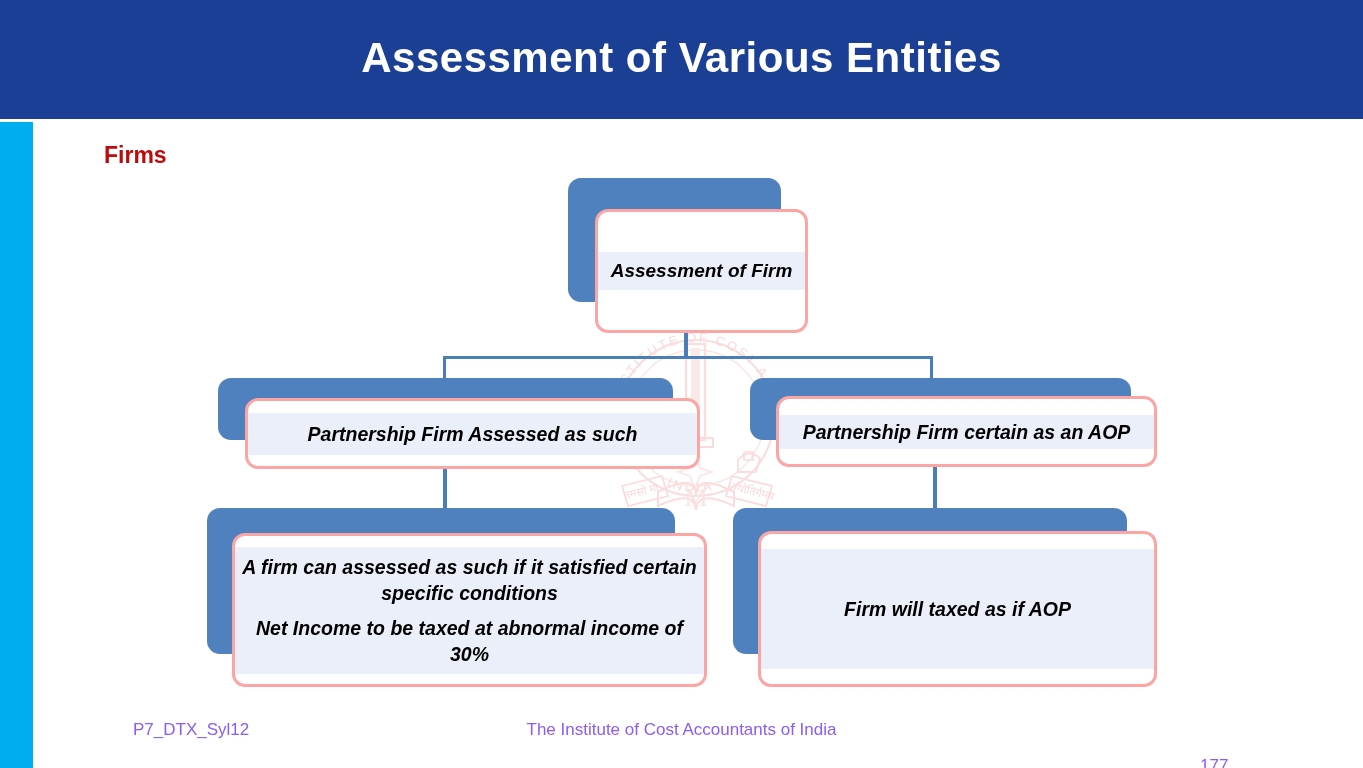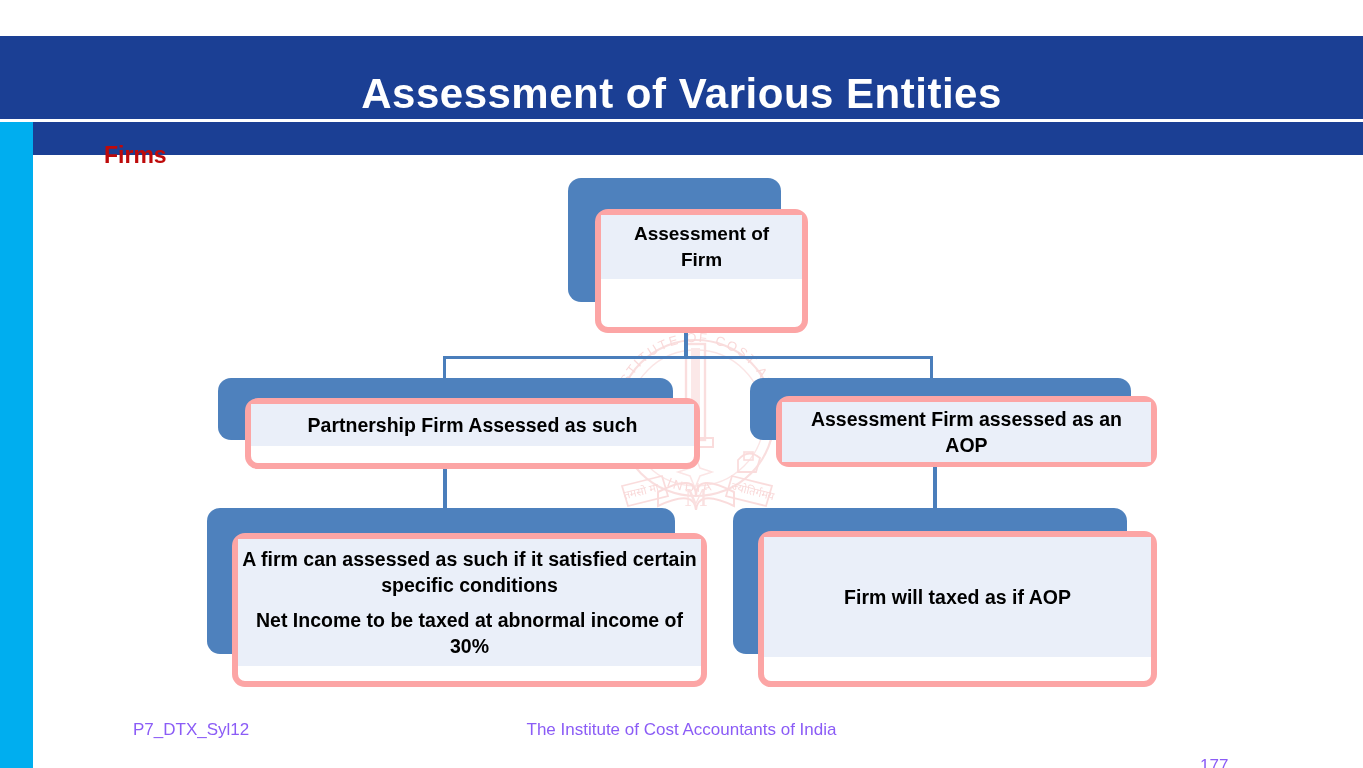--- a/index.html
+++ b/index.html
@@ -9,21 +9,20 @@
     font-family:"Liberation Sans", sans-serif;
     overflow:hidden;
     position:relative;
   }
   #slide{position:absolute;left:0;top:0;width:1363px;height:768px;background:#fff;overflow:hidden;}
 
   
   #header{
     position:absolute;left:0;top:0;width:1363px;height:119px;
     background:#1b3f94;
-    margin-top:36px;
   }
   #header-title{
     position:absolute;left:0;top:31px;width:1363px;
     text-align:center;
     color:#ffffff;
     font-size:42px;
     font-weight:bold;
     letter-spacing:0.5px;
     line-height:54px;
     white-space:nowrap;
@@ -62,27 +61,28 @@
   
   .node{position:absolute;}
   .node .shadow{
     position:absolute;left:0;top:0;
     background:#4e81bd;
     border-radius:13px;
   }
   .node .front{
     position:absolute;
     background:#ffffff;
-    border:6px solid #fca5a5;
+    border:3px solid #fca5a5;
     border-radius:13px;
     box-sizing:border-box;
     display:flex;
     flex-direction:column;
     align-items:center;
-    justify-content:flex-start;
+    justify-content:center;
+    font-style:italic;
   }
   .node .front .band{
     background:#eaeff9;
     width:100%;
     text-align:center;
     color:#000000;
     font-weight:bold;
   }
   .node .front .txt{
     display:block;
@@ -208,21 +208,21 @@
       <div class="band">
         <span class="txt">Partnership Firm Assessed as such</span>
       </div>
     </div>
   </div>
 
   <div class="node" id="node-pf-aop">
     <div class="shadow"></div>
     <div class="front">
       <div class="band">
-        <span class="txt">Assessment Firm assessed as an AOP</span>
+        <span class="txt">Partnership Firm certain as an AOP</span>
       </div>
     </div>
   </div>
 
   <div class="node" id="node-conditions">
     <div class="shadow"></div>
     <div class="front">
       <div class="band">
         <p>A firm can assessed as such if it satisfied certain specific conditions</p>
         <p>Net Income to be taxed at abnormal income of 30%</p>

